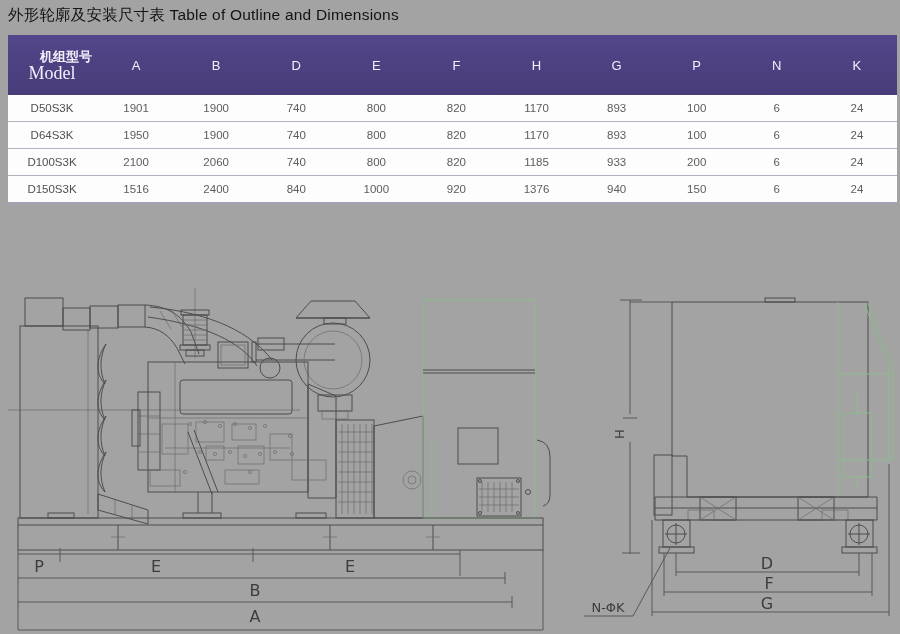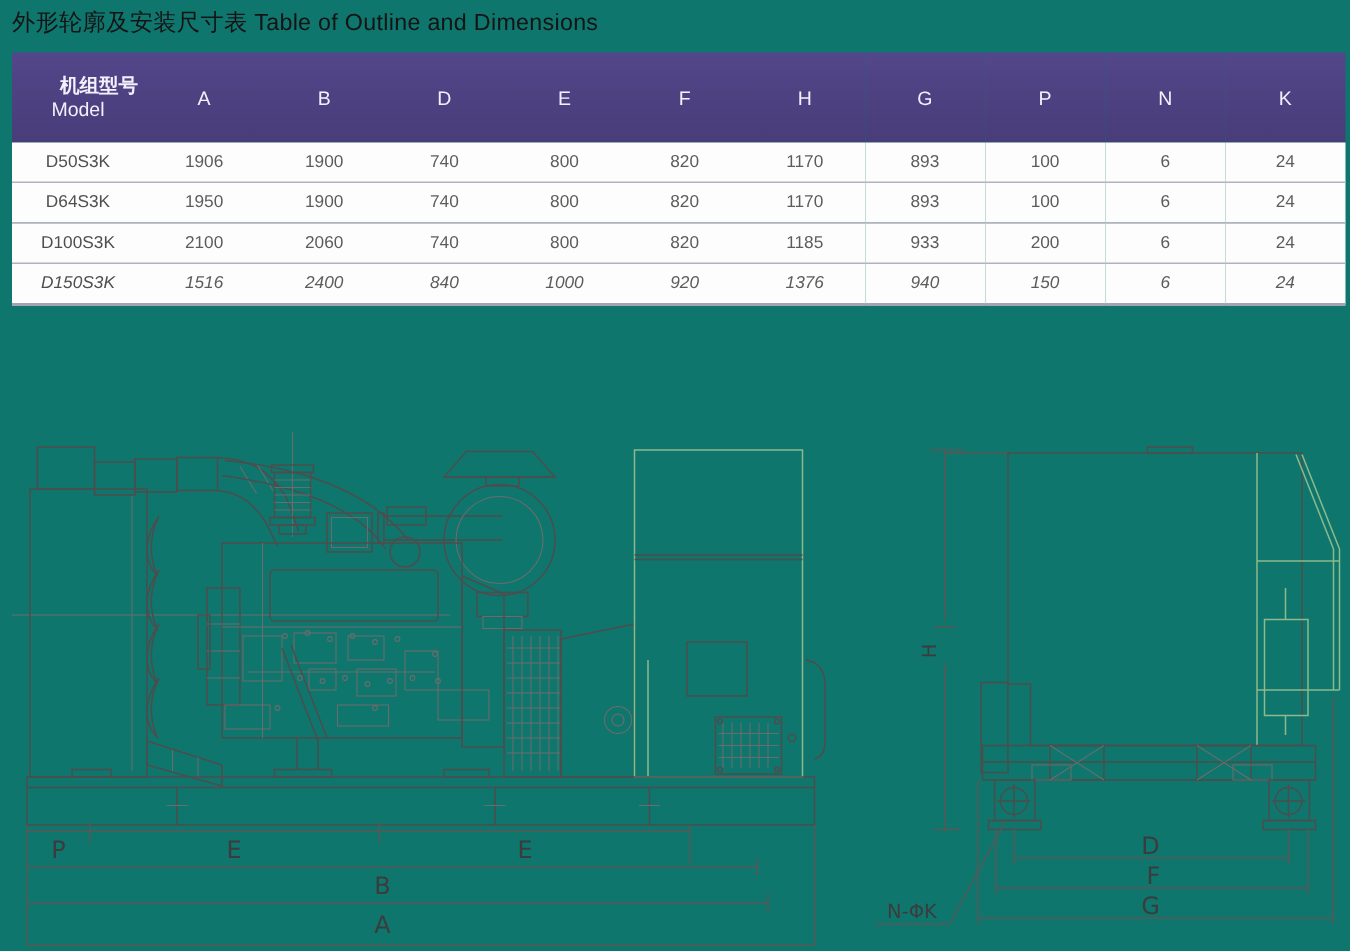--- a/index.html
+++ b/index.html
@@ -1,28 +1,28 @@
 <!DOCTYPE html>
 <html><head>
 <meta charset="utf-8">
 <style>
   html,body{margin:0;padding:0;background:#ffffff;}
-  #canvas{position:relative;width:900px;height:634px;background:#0f766e;overflow:hidden;
+  #canvas{position:relative;width:900px;height:634px;background:#a3a3a3;overflow:hidden;
           font-family:"Liberation Sans",sans-serif;}
   #page-title{position:absolute;left:8px;top:5px;font-size:15.5px;color:#141414;letter-spacing:.2px;}
   #dim-table{position:absolute;left:8px;top:35px;width:889px;border-collapse:collapse;table-layout:fixed;}
   #dim-table col.model-col{width:88px;}
   #dim-table thead th{background:linear-gradient(#53468a,#483c79);color:#f3f0fb;font-weight:normal;
           font-size:13px;height:60px;vertical-align:middle;text-align:center;padding:0;}
   #dim-table thead th .zh{font-weight:bold;font-size:13px;line-height:16px;padding-left:28px;}
-  #dim-table thead th .en{font-size:13px;line-height:16px;}
+  #dim-table thead th .en{font-size:18px;line-height:16px;font-family:Liberation Serif, serif;}
   #dim-table tbody td{height:26px;text-align:center;font-size:11.5px;color:#5c5c5c;
           border-bottom:1px solid #b3b1c0;background:#fdfdfd;padding:0;}
   #dim-table tbody td:first-child{color:#4f4f4f;text-align:center;}
-  #dim-table tbody tr:last-child td{border-bottom:2px solid #a5a2b3;font-style:italic;}
+  #dim-table tbody tr:last-child td{border-bottom:2px solid #a5a2b3;}
   #drawing-area{position:absolute;left:0;top:284px;width:900px;height:350px;}
   svg{display:block;}
   .ln{stroke:#4d4d4d;stroke-width:1;fill:none;}
   .thin{stroke:#6c6c6c;stroke-width:.7;fill:none;}
   .grn{stroke:#8cba8c;stroke-width:1;fill:none;}
   .dim{stroke:#585858;stroke-width:1;fill:none;}
   .lbl{font-family:"DejaVu Sans",sans-serif;font-size:16px;fill:#3c3c3c;}
   .lbl-s{font-family:"DejaVu Sans",sans-serif;font-size:13px;fill:#3c3c3c;}
 </style>
 </head>
@@ -50,21 +50,21 @@
           <th>H</th>
           <th>G</th>
           <th>P</th>
           <th>N</th>
           <th>K</th>
         </tr>
     </thead>
     <tbody>
         <tr>
           <td>D50S3K</td>
-          <td>1906</td>
+          <td>1901</td>
           <td>1900</td>
           <td>740</td>
           <td>800</td>
           <td>820</td>
           <td>1170</td>
           <td>893</td>
           <td>100</td>
           <td>6</td>
           <td>24</td>
         </tr>

